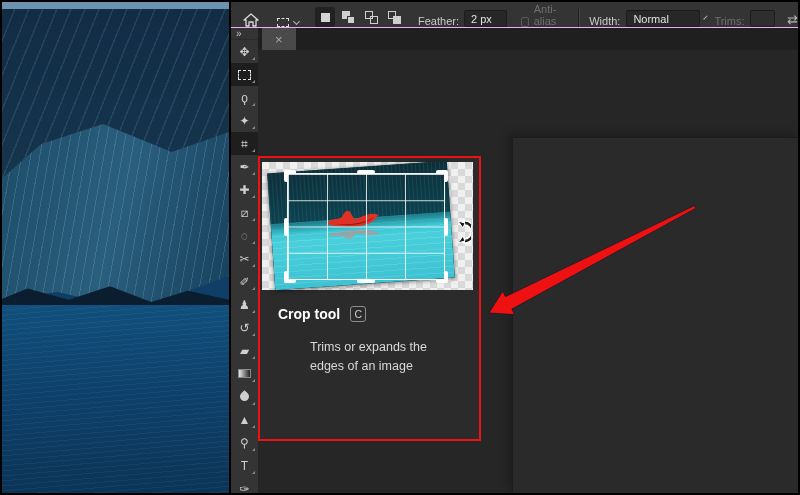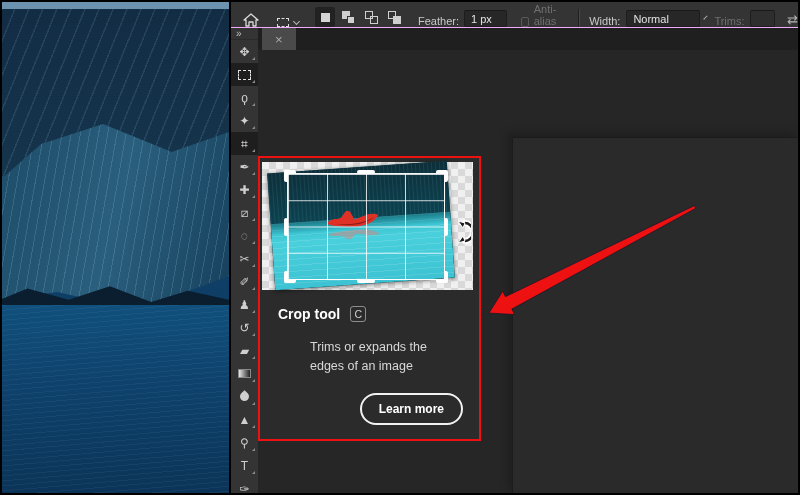--- a/index.html
+++ b/index.html
@@ -170,21 +170,21 @@
       </div>
       <div class="mbtn">
         <span class="pair intersect">
             <span class="pa"></span>
             <span class="pb"></span>
           </span>
       </div>
     </div>
     <span class="obar-label">Feather:</span>
     <div class="input feather-input">
-      <span>1 px</span>
+      <span>2 px</span>
     </div>
     <span class="checkbox"></span>
     <span class="aa-label dis">Anti-alias</span>
     <span class="sep"></span>
     <span>Width:</span>
     <div class="input select">
       <span>Normal</span>
       <span class="caret"></span>
     </div>
     <span class="obar-label dis">Trims:</span>
@@ -302,21 +302,20 @@
         <path d="M12 22 L5 24 L10 17 Z" fill="#1a1a1a" stroke="#fff" stroke-width="1"></path>
       </svg>
     </div>
     <div class="tt-body">
       <div class="tt-title-row">
         <span class="tt-title">Crop tool</span>
         <span class="kbd">C</span>
       </div>
       <div class="tt-desc">Trims or expands the edges of an image</div>
     </div>
-    <button class="learn">Learn more</button>
   </div>
 
   <svg class="arrow-svg" width="800" height="495" viewBox="0 0 800 495">
     <polygon points="694.3,205.7 695.7,208.3 511.8,309.1 514.5,314.5 489,313 502.7,291.3 505.4,296.7" fill="#ee1111" stroke="rgba(12,22,44,0.6)" stroke-width="1"></polygon>
   </svg>
 
   <div class="frame"></div>
 </div>
 
 </body></html>

